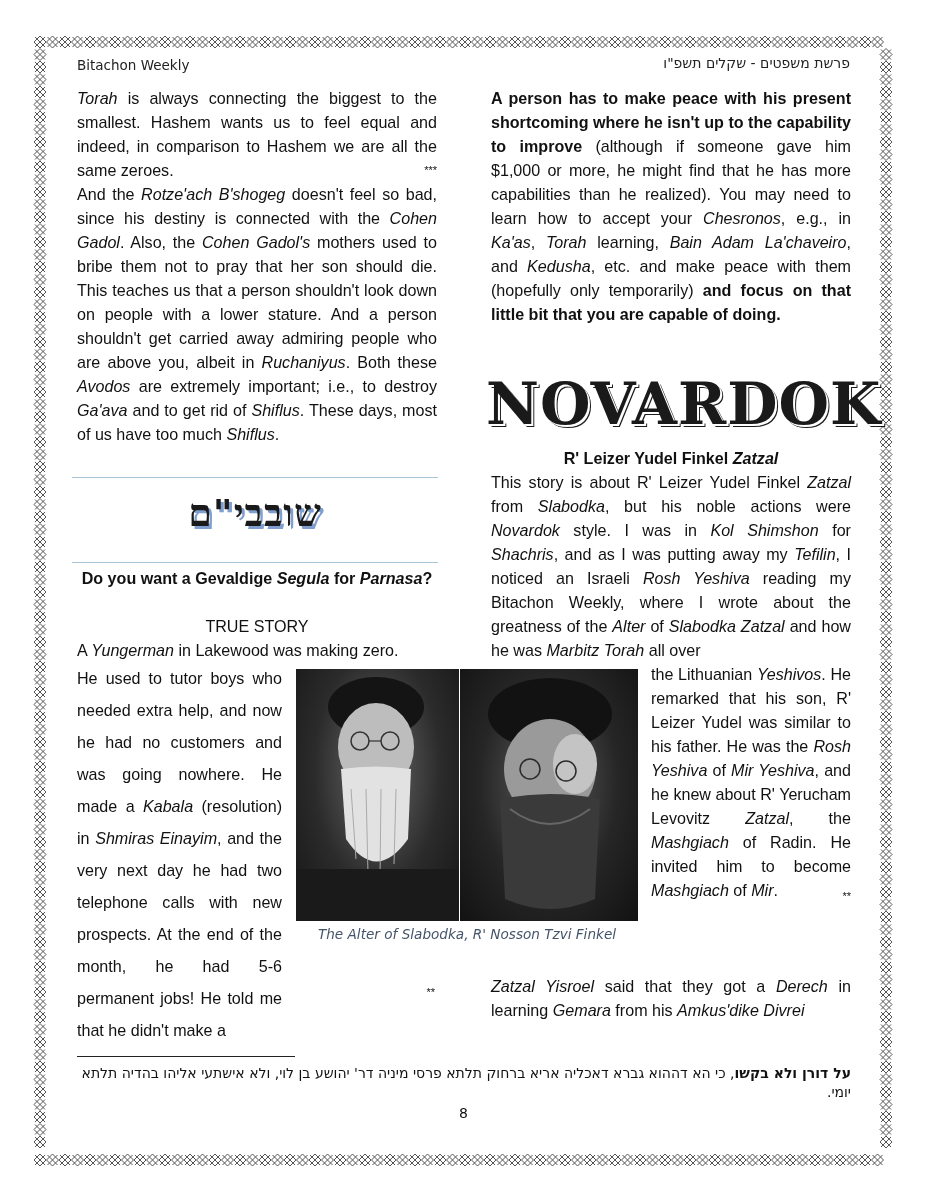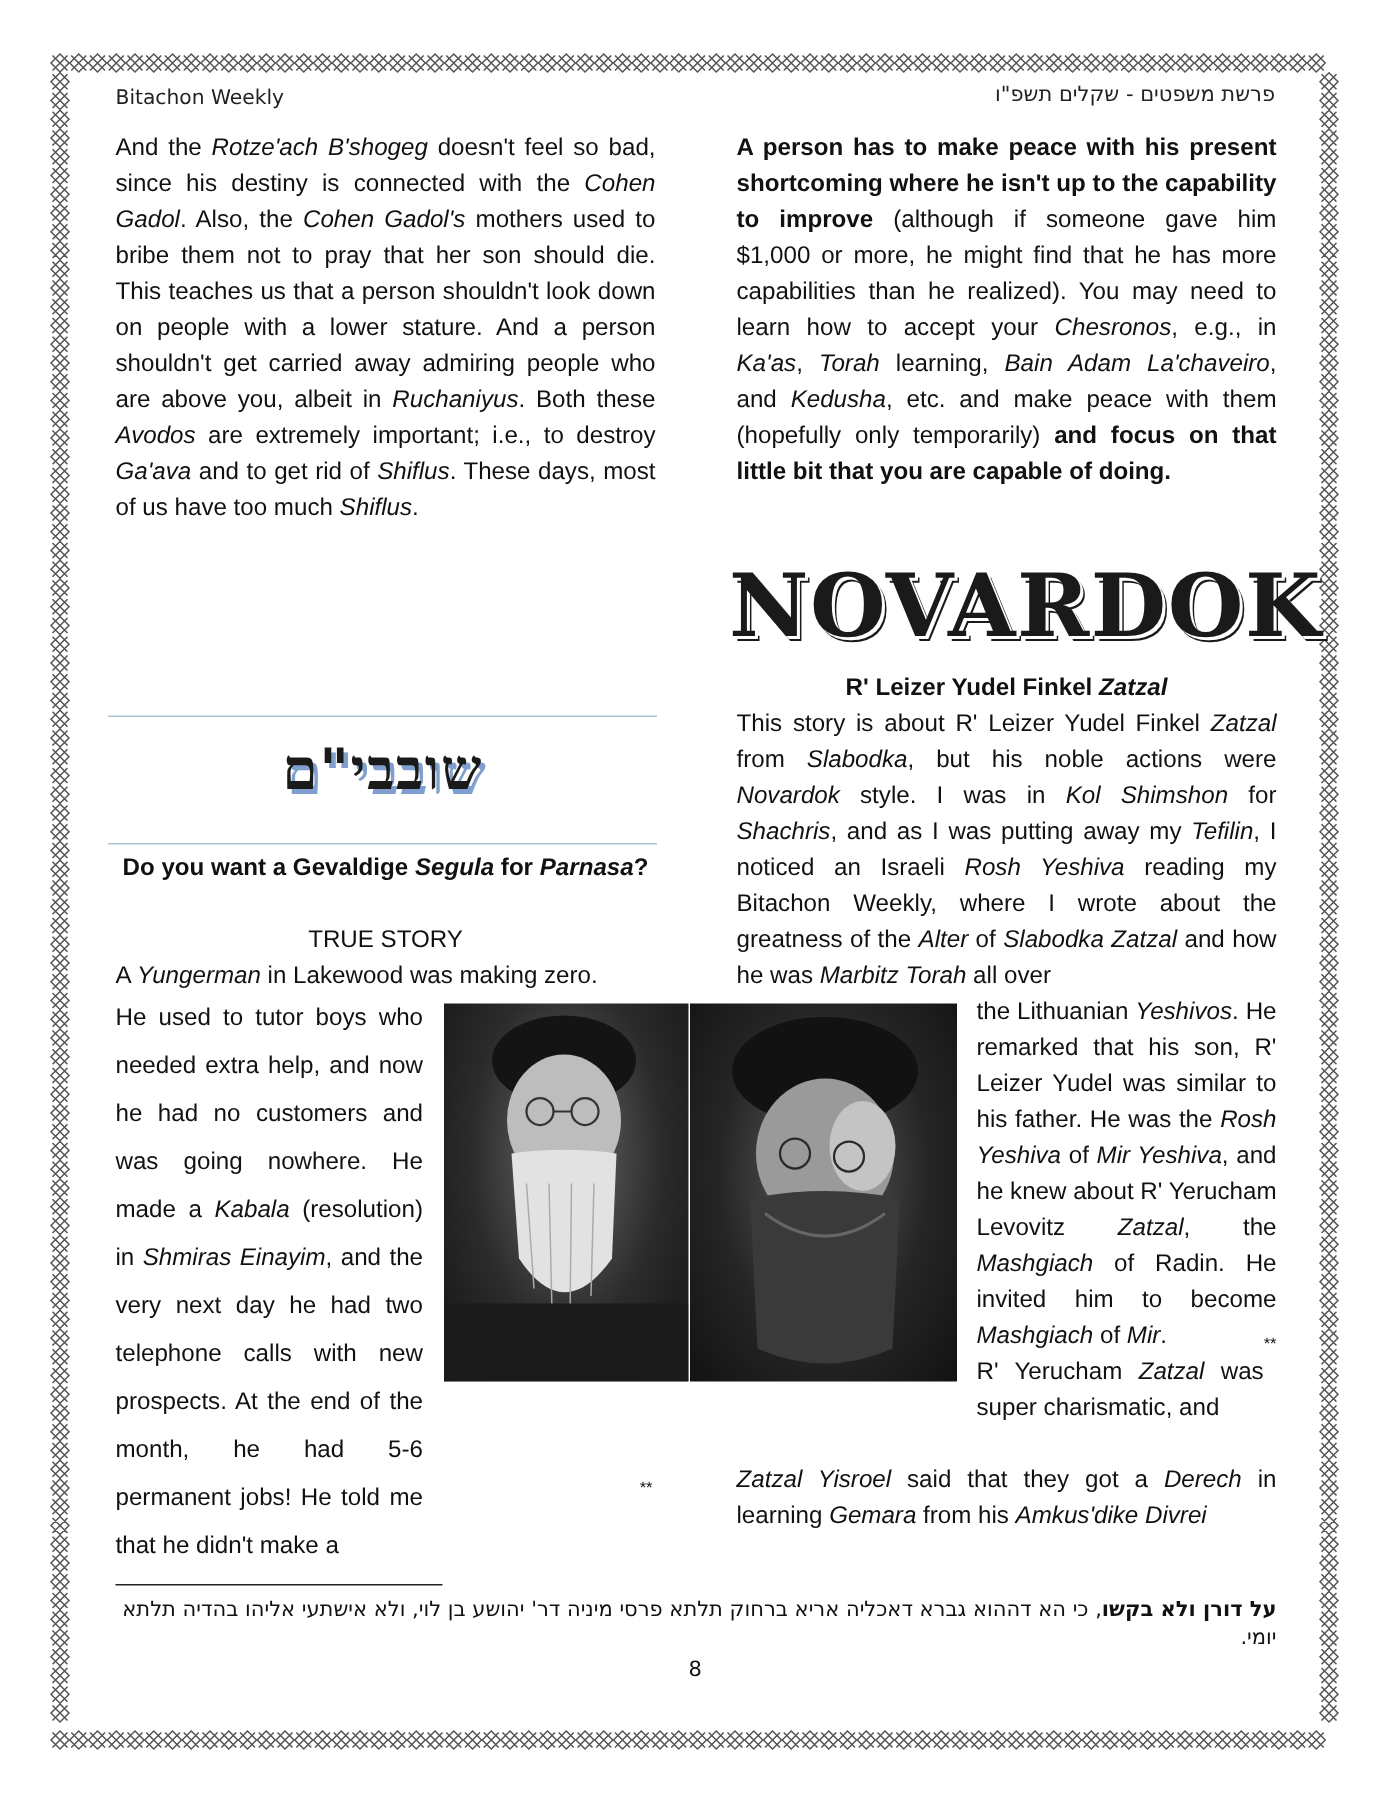--- a/index.html
+++ b/index.html
@@ -1006,20 +1006,21 @@
       <g stroke="#555555" stroke-width="1" fill="none">
         <path d="M848 1102 L858 1112 M858 1102 L848 1112 M853 1101 L859 1107 L853 1113 L847 1107 Z"></path>
       </g>
     </svg>
 </div>
 
 <div class="header-left">Bitachon Weekly</div>
 <div class="header-right">פרשת משפטים - שקלים תשפ"ו</div>
 
 <div class="col left-col">
+  <p><i>Torah</i> is always connecting the biggest to the smallest. Hashem wants us to feel equal and indeed, in comparison to Hashem we are all the same zeroes.<span class="stars">***</span></p>
   <p>And the <i>Rotze'ach B'shogeg</i> doesn't feel so bad, since his destiny is connected with the <i>Cohen Gadol</i>. Also, the <i>Cohen Gadol's</i> mothers used to bribe them not to pray that her son should die. This teaches us that a person shouldn't look down on people with a lower stature. And a person shouldn't get carried away admiring people who are above you, albeit in <i>Ruchaniyus</i>. Both these <i>Avodos</i> are extremely important; i.e., to destroy <i>Ga'ava</i> and to get rid of <i>Shiflus</i>. These days, most of us have too much <i>Shiflus</i>.</p>
 </div>
 
 <div class="sep" style="top:477px"></div>
 <div class="shovavim">שובבי"ם</div>
 <div class="sep" style="top:562px"></div>
 
 <div class="segula-title">Do you want a Gevaldige <i>Segula</i> for <i>Parnasa</i>?</div>
 <div class="true-story">TRUE STORY</div>
 <div class="col" style="left:77px; top:638px; width:360px; text-align:left;">A <i>Yungerman</i> in Lakewood was making zero.</div>
@@ -1036,21 +1037,20 @@
 </div>
 
 <div class="novardok">NOVARDOK</div>
 <div class="rleizer-title">R' Leizer Yudel Finkel <i>Zatzal</i></div>
 <div class="col" style="left:491px; top:470px; width:360px;">
   <p>This story is about R' Leizer Yudel Finkel <i>Zatzal</i> from <i>Slabodka</i>, but his noble actions were <i>Novardok</i> style. I was in <i>Kol Shimshon</i> for <i>Shachris</i>, and as I was putting away my <i>Tefilin</i>, I noticed an Israeli <i>Rosh Yeshiva</i> reading my Bitachon Weekly, where I wrote about the greatness of the <i>Alter</i> of <i>Slabodka Zatzal</i> and how he was <i>Marbitz Torah</i> all over</p>
 </div>
 
 <div class="wrap-right">
   <p><span>the Lithuanian <i>Yeshivos</i>. He remarked that his son, R' Leizer Yudel was similar to his father. He was the <i>Rosh Yeshiva</i> of <i>Mir Yeshiva</i>, and he knew about R' Yerucham Levovitz <i>Zatzal</i>, the <i>Mashgiach</i> of Radin. He invited him to become <i>Mashgiach</i> of <i>Mir</i>.</span><span class="stars" style="margin-top:6px">**</span></p>
-  <p>R' Yerucham <i>Zatzal</i> was super charismatic, and</p>
 </div>
 <div class="full-right">
   <p><i>Zatzal Yisroel</i> said that they got a <i>Derech</i> in learning <i>Gemara</i> from his <i>Amkus'dike Divrei</i></p>
 </div>
 
 <div class="photo-box">
   <div class="photo photo-left" title="The Alter of Slabodka, R' Nosson Tzvi Finkel">
     <svg viewBox="0 0 163 252" preserveAspectRatio="none">
       <ellipse cx="80" cy="38" rx="48" ry="30" fill="#141414"></ellipse>
       <ellipse cx="80" cy="78" rx="38" ry="44" fill="#bdbdbd"></ellipse>
@@ -1068,17 +1068,18 @@
       <ellipse cx="90" cy="100" rx="46" ry="50" fill="#9a9a9a"></ellipse>
       <ellipse cx="115" cy="95" rx="22" ry="30" fill="#c4c4c4"></ellipse>
       <circle cx="70" cy="100" r="10" fill="none" stroke="#2a2a2a" stroke-width="1.5"></circle>
       <circle cx="106" cy="102" r="10" fill="none" stroke="#2a2a2a" stroke-width="1.5"></circle>
       <path d="M40 130 Q90 120 140 130 L135 230 Q90 250 45 230 Z" fill="#3a3a3a"></path>
       <path d="M50 140 Q90 170 130 140" stroke="#666" stroke-width="2" fill="none"></path>
     </svg>
   </div>
 </div>
 <div class="caption">
+  <div>The Alter of Slabodka, R' Nosson Tzvi Finkel</div>
 </div>
 
 <div class="footnote-rule"></div>
 <div class="footnote"><b>על דורן ולא בקשו</b>, כי הא דההוא גברא דאכליה אריא ברחוק תלתא פרסי מיניה דר' יהושע בן לוי, ולא אישתעי אליהו בהדיה תלתא יומי.</div>
 <div class="page-num">8</div>
 
 </body></html>

